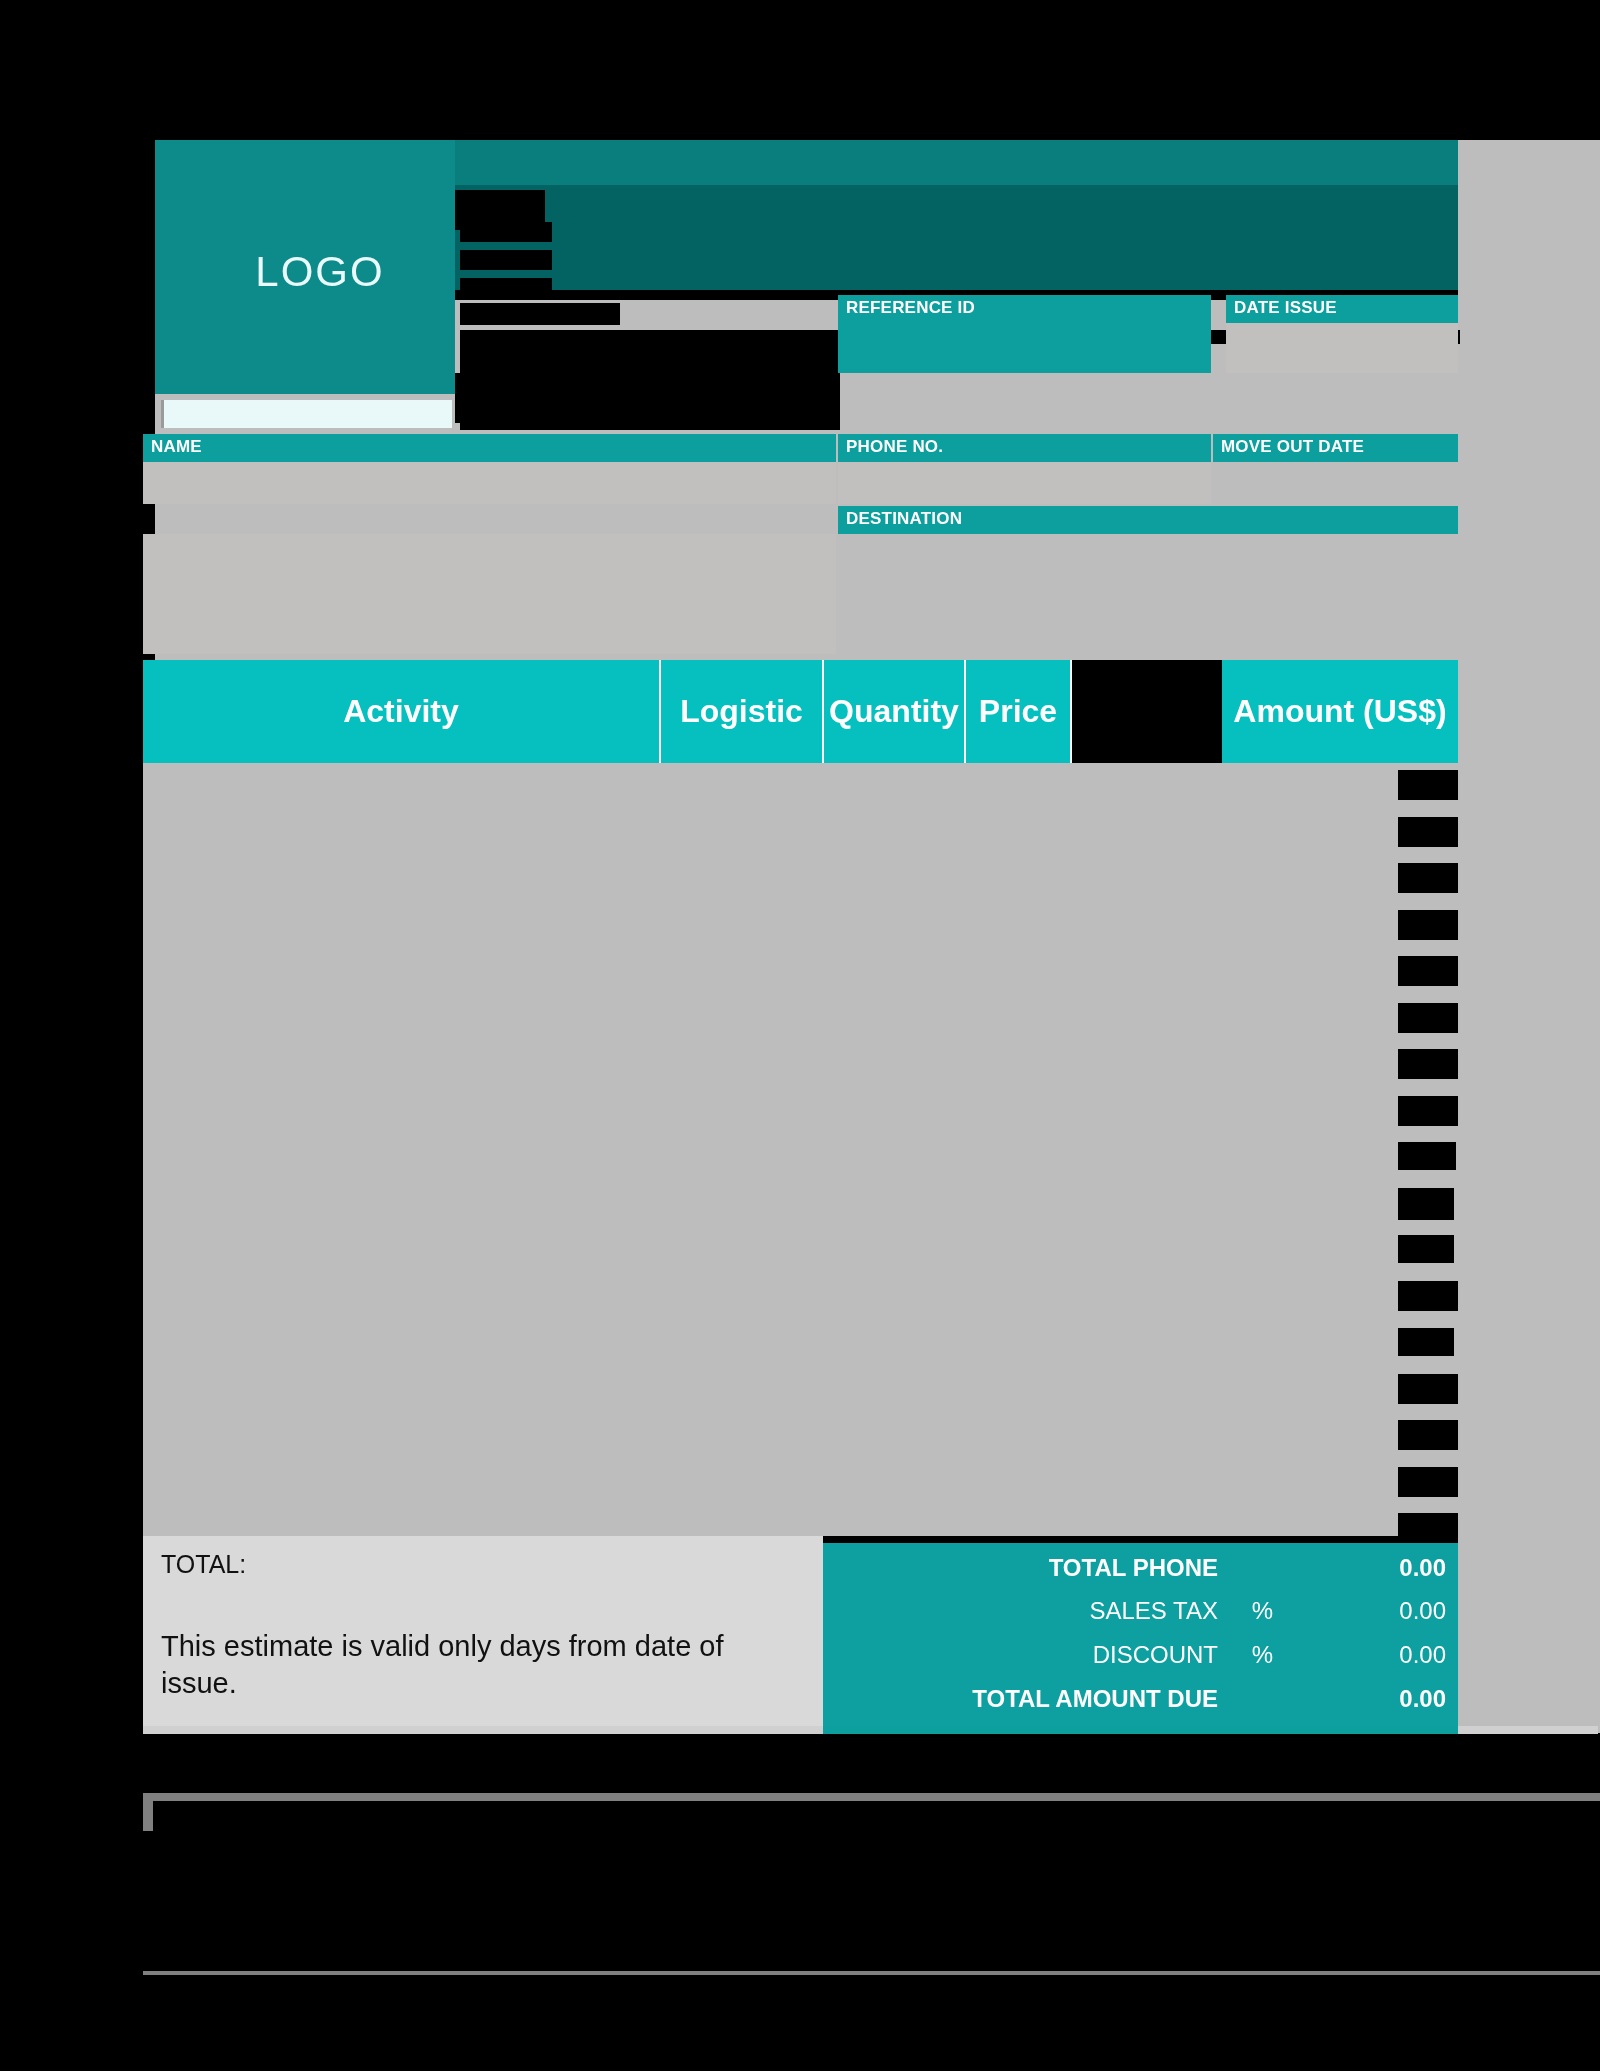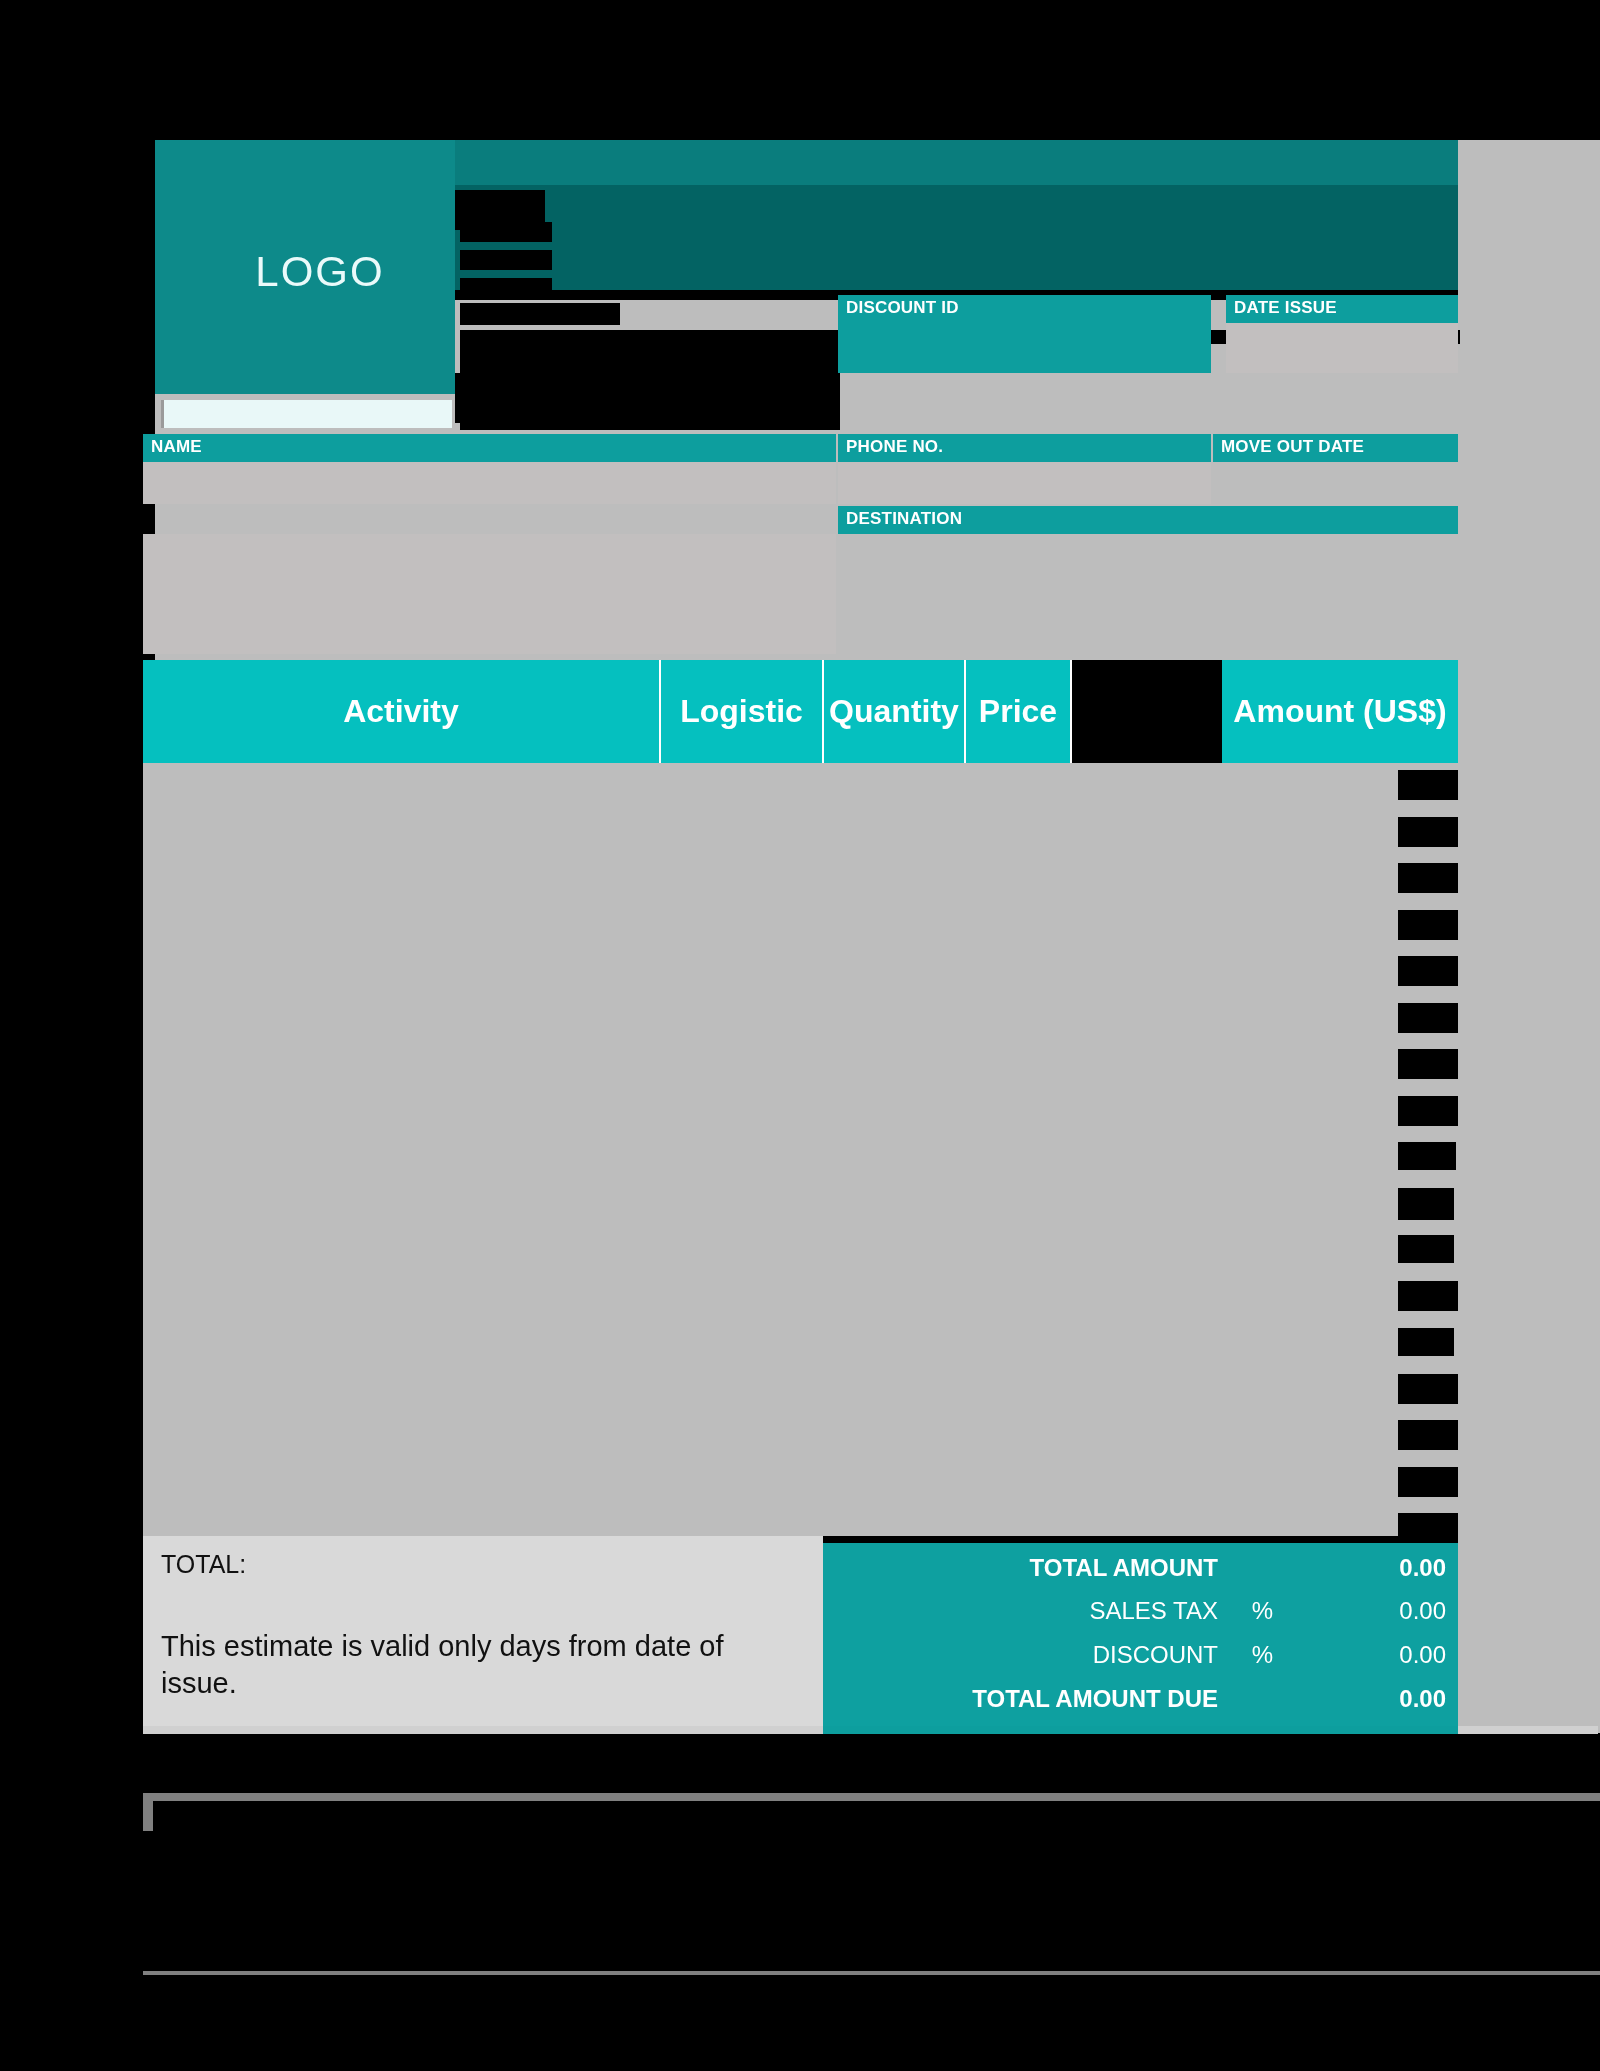--- a/index.html
+++ b/index.html
@@ -83,21 +83,21 @@
   <div class="logo-underline"></div>
 
   <div class="redact" style="left:455px;top:190px;width:90px;height:40px;"></div>
   <div class="redact" style="left:460px;top:222px;width:92px;height:20px;"></div>
   <div class="redact" style="left:460px;top:250px;width:92px;height:20px;"></div>
   <div class="redact" style="left:460px;top:278px;width:92px;height:20px;"></div>
   <div class="redact" style="left:460px;top:303px;width:160px;height:22px;"></div>
   <div class="redact" style="left:460px;top:330px;width:380px;height:100px;"></div>
   <div class="redact" style="left:840px;top:330px;width:620px;height:14px;"></div>
 
-  <div class="fld-head" style="left:838px;top:295px;width:373px;height:28px;">DISCOUNT ID</div>
+  <div class="fld-head" style="left:838px;top:295px;width:373px;height:28px;">REFERENCE ID</div>
   <div style="position:absolute;left:838px;top:323px;width:373px;height:50px;background:#0d9e9e;"></div>
 
   <div class="fld-head" style="left:1226px;top:295px;width:232px;height:28px;">DATE ISSUE</div>
   <div class="fld-body" style="left:1226px;top:323px;width:232px;height:50px;"></div>
 
   <div class="redact" style="left:455px;top:373px;width:383px;height:50px;"></div>
   <div class="redact" style="left:0px;top:0px;width:1600px;height:140px;"></div>
   <div class="redact" style="left:0px;top:140px;width:155px;height:1931px;"></div>
 
   <div class="fld-head" style="left:143px;top:434px;width:693px;height:28px;">NAME</div>
@@ -141,21 +141,21 @@
   <div class="redact" style="left:1398px;top:1513px;width:60px;height:28px;"></div>
 
   <div class="note-box" style="left:143px;top:1536px;width:680px;height:190px;">
     <div class="note-title">TOTAL:</div>
     <div class="note-text">This estimate is valid only          days from date of issue.</div>
   </div>
 
   <div class="tot-box" style="left:823px;top:1543px;width:635px;height:183px;">
 
     <div class="tot-row" style="top:5px;">
-      <span class="tot-label bold" style="top:6px;">TOTAL AMOUNT</span>
+      <span class="tot-label bold" style="top:6px;">TOTAL PHONE</span>
       <span class="tot-pct bold" style="top:6px;"></span>
       <span class="tot-val bold" style="top:6px;">0.00</span>
     </div>
 
     <div class="tot-row" style="top:50px;">
       <span class="tot-label" style="top:4px;">SALES TAX</span>
       <span class="tot-pct" style="top:4px;">%</span>
       <span class="tot-val" style="top:4px;">0.00</span>
     </div>
 

